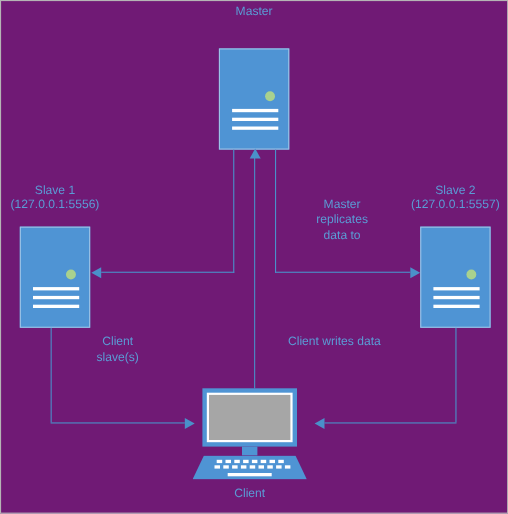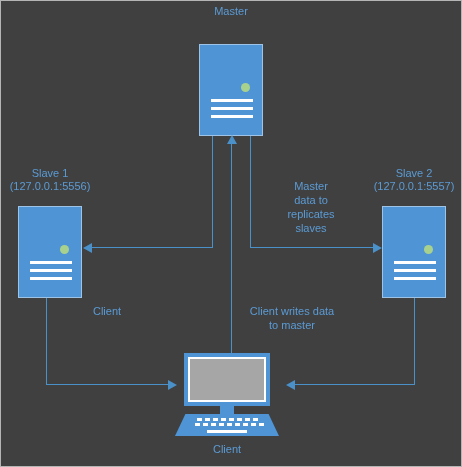--- a/index.html
+++ b/index.html
@@ -8,21 +8,21 @@
     padding: 0;
     background: #ffffff;
   }
   body {
     font-family: "Liberation Sans", sans-serif;
   }
   #diagram-frame {
     position: relative;
     width: 460px;
     height: 465px;
-    background: #404040;
+    background: #701a75;
     border: 1px solid #b5b5b5;
     overflow: hidden;
     box-sizing: content-box;
   }
   .node-label {
     position: absolute;
     color: #5b9bd5;
     font-size: 11px;
     line-height: 13px;
     text-align: center;
@@ -204,43 +204,42 @@
   <div class="conn-v" style="left:211px; top:135px; height:112px;"></div>
   <div class="conn-h" style="left:91px; top:246px; width:121px;"></div>
   <div class="arrow arrow-left" style="left:82px; top:242px;"></div>
 
   <div class="conn-v" style="left:249px; top:135px; height:112px;"></div>
   <div class="conn-h" style="left:249px; top:246px; width:123px;"></div>
   <div class="arrow arrow-right" style="left:372px; top:242px;"></div>
 
   <div class="edge-label" style="left:268px; top:178px; width:84px;">
     <div>Master</div>
+    <div>replicates</div>
     <div>data to</div>
-    <div>replicates</div>
-    <div>slaves</div>
   </div>
 
   <div class="conn-v" style="left:45px; top:297px; height:86px;"></div>
   <div class="conn-h" style="left:45px; top:383px; width:122px;"></div>
   <div class="arrow arrow-right" style="left:167px; top:379px;"></div>
 
   <div class="edge-label" style="left:58px; top:303px; width:96px;">
     <div>Client</div>
+    <div>slave(s)</div>
   </div>
 
   <div class="conn-v" style="left:413px; top:297px; height:86px;"></div>
   <div class="conn-h" style="left:294px; top:383px; width:120px;"></div>
   <div class="arrow arrow-left" style="left:285px; top:379px;"></div>
 
   <div class="conn-v" style="left:230px; top:141px; height:211px;"></div>
   <div class="arrow arrow-up" style="left:226px; top:134px;"></div>
 
-  <div class="edge-label" style="left:238px; top:303px; width:106px; text-align:center;">
+  <div class="edge-label" style="left:250px; top:303px; width:106px; text-align:center;">
     <div>Client writes data</div>
-    <div>to master</div>
   </div>
 
   <div id="client-computer">
     <div id="client-monitor-bezel">
       <div id="client-monitor-inner">
         <div id="client-screen"></div>
       </div>
     </div>
     <div id="client-neck"></div>
     <div id="client-keyboard">

